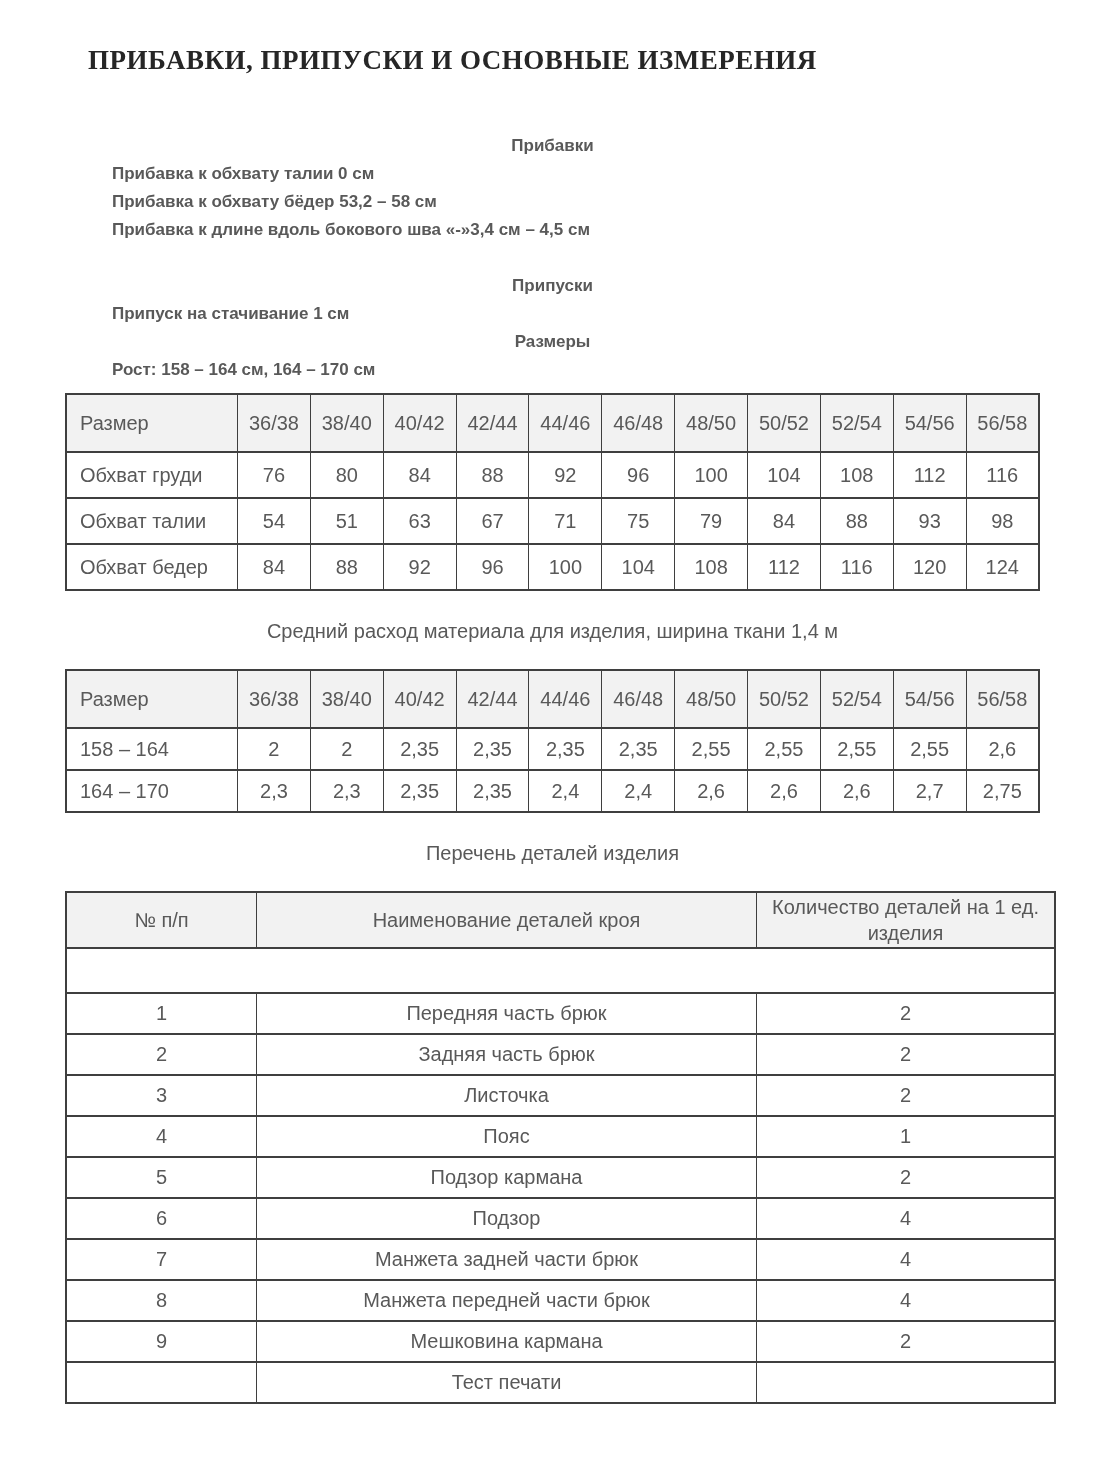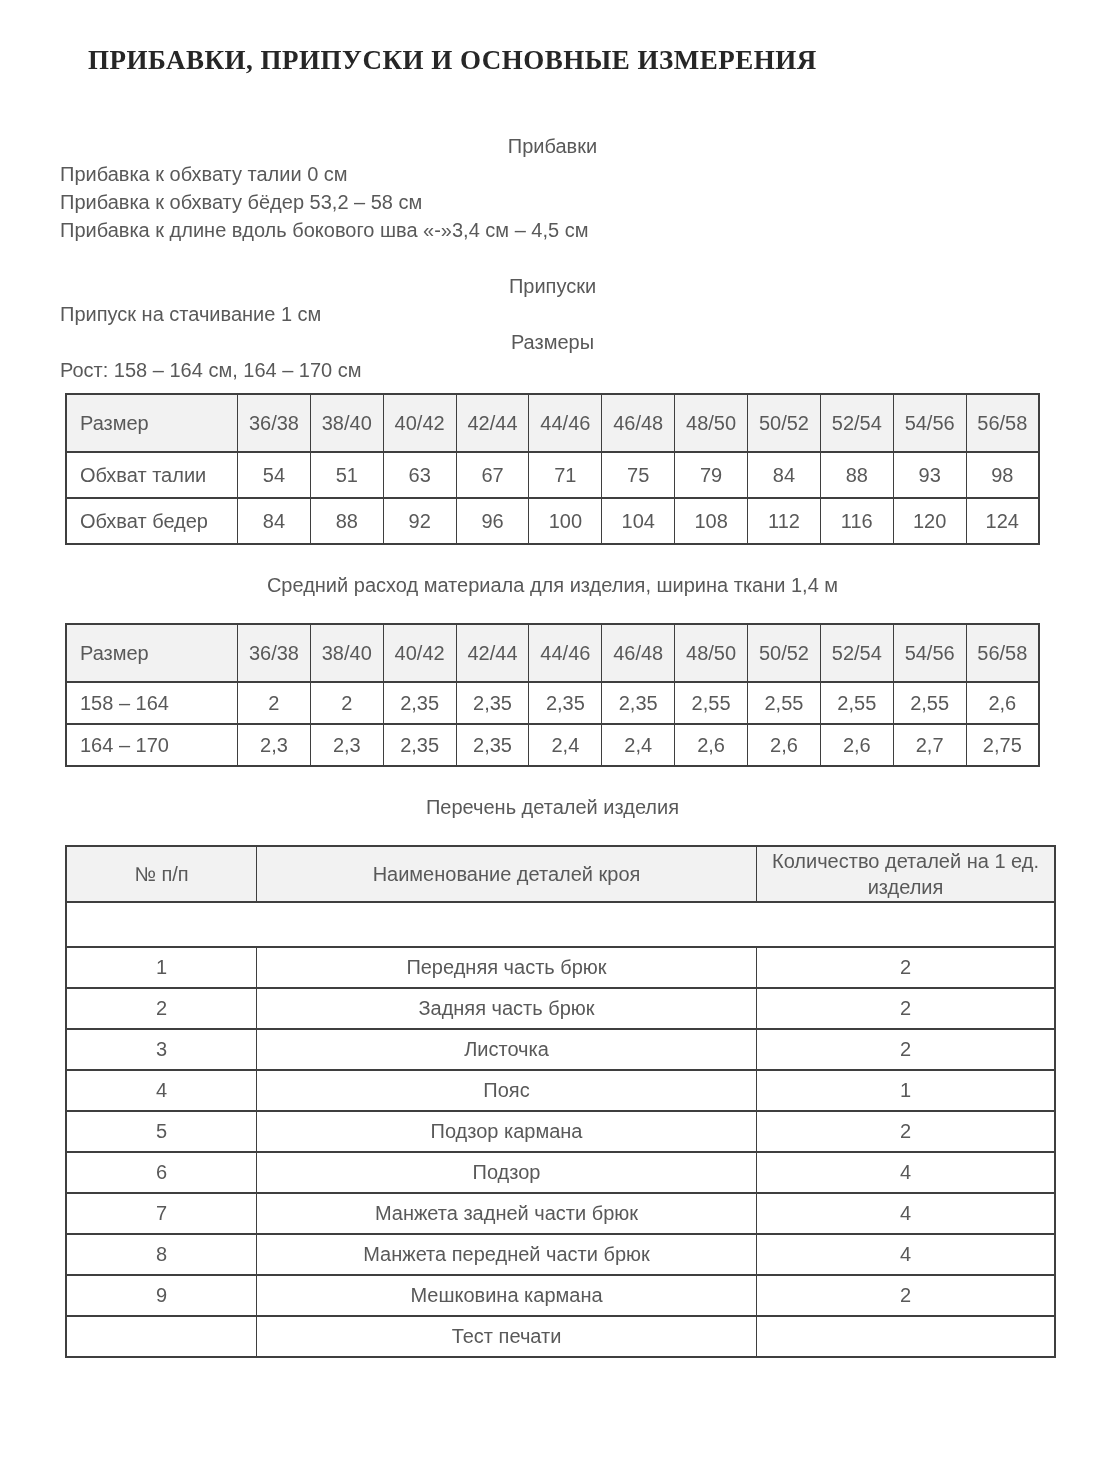--- a/index.html
+++ b/index.html
@@ -18,25 +18,26 @@
   }
   .doc-title {
     margin: 45px 0 0 88px;
     font-family: "Liberation Serif", serif;
     font-weight: bold;
     font-size: 27px;
     letter-spacing: 0.5px;
     color: #262626;
   }
   .text-block {
-    font-size: 20px;
+    font-size: 17px;
     line-height: 28px;
+    font-weight: bold;
   }
   .line {
-    margin: 0 0 0 60px;
+    margin: 0 0 0 112px;
   }
   .center-head {
     width: 975px;
     margin: 0 0 0 65px;
     text-align: center;
   }
   .gap-above-2 { margin-top: 56px; }   
   .gap-above-1 { margin-top: 28px; }   
 
   table {
@@ -122,20 +123,34 @@
           <th>46/48</th>
           <th>48/50</th>
           <th>50/52</th>
           <th>52/54</th>
           <th>54/56</th>
           <th>56/58</th>
         </tr>
       </thead>
       <tbody>
         <tr>
+          <td>Обхват груди</td>
+          <td>76</td>
+          <td>80</td>
+          <td>84</td>
+          <td>88</td>
+          <td>92</td>
+          <td>96</td>
+          <td>100</td>
+          <td>104</td>
+          <td>108</td>
+          <td>112</td>
+          <td>116</td>
+        </tr>
+        <tr>
           <td>Обхват талии</td>
           <td>54</td>
           <td>51</td>
           <td>63</td>
           <td>67</td>
           <td>71</td>
           <td>75</td>
           <td>79</td>
           <td>84</td>
           <td>88</td>

